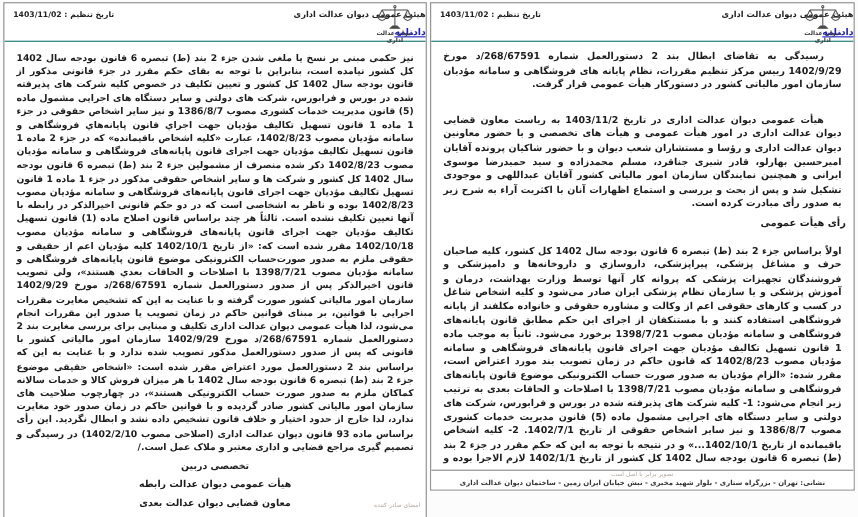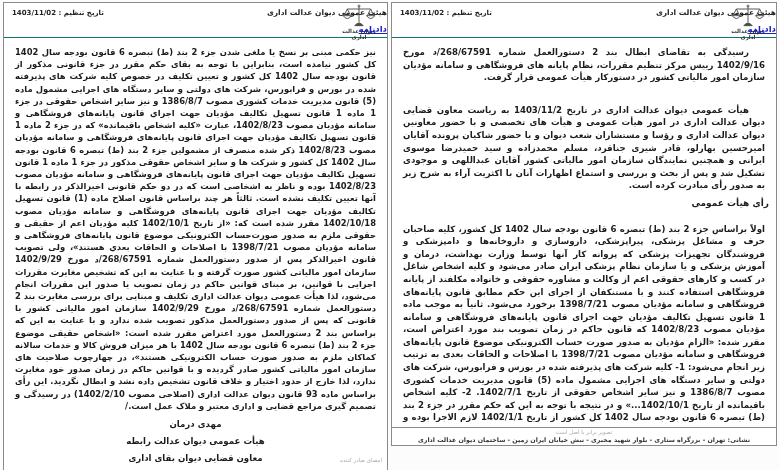--- a/index.html
+++ b/index.html
@@ -120,21 +120,21 @@
             <path d="M29 14 L39 14 M29 14 Q34 21 39 14"></path>
             <path d="M15 26 L25 26 L22.5 23.5 L17.5 23.5 Z" fill="#4a4a4a"></path>
           </g>
         </svg>
       </span>
       <span class="logo-caption">دیوان عدالت اداری</span>
     </div>
   </header>
 
   <div class="page-body">
-    <p class="para indented">رسیدگی به تقاضای ابطال بند 2 دستورالعمل شماره 268/67591/د مورخ 1402/9/16 رییس مرکز تنظیم مقررات، نظام پایانه های فروشگاهی و سامانه مؤدیان سازمان امور مالیاتی کشور در دستورکار هیأت عمومی قرار گرفت.</p>
+    <p class="para indented">رسیدگی به تقاضای ابطال بند 2 دستورالعمل شماره 268/67591/د مورخ 1402/9/29 رییس مرکز تنظیم مقررات، نظام پایانه های فروشگاهی و سامانه مؤدیان سازمان امور مالیاتی کشور در دستورکار هیأت عمومی قرار گرفت.</p>
     <div class="para-gap"></div>
     <p class="para indented">هیأت عمومی دیوان عدالت اداری در تاریخ 1403/11/2 به ریاست معاون قضایی دیوان عدالت اداری در امور هیأت عمومی و هیأت های تخصصی و با حضور معاونین دیوان عدالت اداری و رؤسا و مستشاران شعب دیوان و با حضور شاکیان پرونده آقایان امیرحسین بهارلو، قادر شیری جناقرد، مسلم محمدزاده و سید حمیدرضا موسوی ایرانی و همچنین نمایندگان سازمان امور مالیاتی کشور آقایان عبداللهی و موجودی تشکیل شد و پس از بحث و بررسی و استماع اظهارات آنان با اکثریت آراء به شرح زیر به صدور رأی مبادرت کرده است.</p>
     <h2 class="ruling-heading">رأی هیأت عمومی</h2>
     <p class="para">اولاً براساس جزء 2 بند (ط) تبصره 6 قانون بودجه سال 1402 کل کشور، کلیه صاحبان حرف و مشاغل پزشکی، پیراپزشکی، داروسازي و داروخانه‌ها و دامپزشکی و فروشندگان تجهیزات پزشکی که پروانه کار آنها توسط وزارت بهداشت، درمان و آموزش پزشکی و یا سازمان نظام پزشکی ایران صادر می‌شود و کلیه اشخاص شاغل در کسب و کارهای حقوقی اعم از وکالت و مشاوره حقوقی و خانواده مکلفند از پایانه فروشگاهی استفاده کنند و با مستنکفان از اجرای این حکم مطابق قانون پایانه‌های فروشگاهی و سامانه مؤدیان مصوب 1398/7/21 برخورد می‌شود. ثانیاً به موجب ماده 1 قانون تسهیل تکالیف مؤدیان جهت اجرای قانون پایانه‌های فروشگاهی و سامانه مؤدیان مصوب 1402/8/23 که قانون حاکم در زمان تصویب بند مورد اعتراض است، مقرر شده: «الزام مؤدیان به صدور صورت حساب الکترونیکی موضوع قانون پایانه‌های فروشگاهی و سامانه مؤدیان مصوب 1398/7/21 با اصلاحات و الحاقات بعدی به ترتیب زیر انجام می‌شود: 1- کلیه شرکت های پذیرفته شده در بورس و فرابورس، شرکت های دولتی و سایر دستگاه های اجرایی مشمول ماده (5) قانون مدیریت خدمات کشوری مصوب 1386/8/7 و نیز سایر اشخاص حقوقی از تاریخ 1402/7/1. 2- کلیه اشخاص باقیمانده از تاریخ 1402/10/1...» و در نتیجه با توجه به این که حکم مقرر در جزء 2 بند (ط) تبصره 6 قانون بودجه سال 1402 کل کشور از تاریخ 1402/1/1 لازم الاجرا بوده و در قانون تسهیل تکالیف مؤدیان جهت اجرای قانون پایانه‌های فروشگاهی و سامانه مؤدیان مصوب 1402/8/23</p>
   </div>
 
   <footer class="page-footer">
     <span class="copy-note">تصویر برابر با اصل است</span>
     <span class="address">نشانی: تهران - بزرگراه ستاری - بلوار شهید مخبری - نبش خیابان ایران زمین - ساختمان دیوان عدالت اداری</span>
   </footer>
@@ -164,20 +164,20 @@
           </g>
         </svg>
       </span>
       <span class="logo-caption">دیوان عدالت اداری</span>
     </div>
   </header>
 
   <div class="page-body">
     <p class="para">نیز حکمی مبنی بر نسخ یا ملغی شدن جزء 2 بند (ط) تبصره 6 قانون بودجه سال 1402 کل کشور نیامده است، بنابراین با توجه به بقای حکم مقرر در جزء قانونی مذکور از قانون بودجه سال 1402 کل کشور و تعیین تکلیف در خصوص کلیه شرکت های پذیرفته شده در بورس و فرابورس، شرکت های دولتی و سایر دستگاه های اجرایی مشمول ماده (5) قانون مدیریت خدمات کشوری مصوب 1386/8/7 و نیز سایر اشخاص حقوقی در جزء 1 ماده 1 قانون تسهیل تکالیف مؤدیان جهت اجراي قانون پایانه‌هاي فروشگاهی و سامانه مؤدیان مصوب 1402/8/23، عبارت «کلیه اشخاص باقیمانده» که در جزء 2 ماده 1 قانون تسهیل تکالیف مؤدیان جهت اجرای قانون پایانه‌های فروشگاهی و سامانه مؤدیان مصوب 1402/8/23 ذکر شده منصرف از مشمولین جزء 2 بند (ط) تبصره 6 قانون بودجه سال 1402 کل کشور و شرکت ها و سایر اشخاص حقوقی مذکور در جزء 1 ماده 1 قانون تسهیل تکالیف مؤدیان جهت اجرای قانون پایانه‌های فروشگاهی و سامانه مؤدیان مصوب 1402/8/23 بوده و ناظر به اشخاصی است که در دو حکم قانونی اخیرالذکر در رابطه با آنها تعیین تکلیف نشده است. ثالثاً هر چند براساس قانون اصلاح ماده (1) قانون تسهیل تکالیف مؤدیان جهت اجرای قانون پایانه‌های فروشگاهی و سامانه مؤدیان مصوب 1402/10/18 مقرر شده است که: «از تاریخ 1402/10/1 کلیه مؤدیان اعم از حقیقی و حقوقی ملزم به صدور صورت‌حساب الکترونیکی موضوع قانون پایانه‌های فروشگاهی و سامانه مؤدیان مصوب 1398/7/21 با اصلاحات و الحاقات بعدي هستند»، ولی تصویب قانون اخیرالذکر پس از صدور دستورالعمل شماره 268/67591/د مورخ 1402/9/29 سازمان امور مالیاتی کشور صورت گرفته و با عنایت به این که تشخیص مغایرت مقررات اجرایی با قوانین، بر مبنای قوانین حاکم در زمان تصویب یا صدور این مقررات انجام می‌شود، لذا هیأت عمومی دیوان عدالت اداری تکلیف و مبنایی برای بررسی مغایرت بند 2 دستورالعمل شماره 268/67591/د مورخ 1402/9/29 سازمان امور مالیاتی کشور با قانونی که پس از صدور دستورالعمل مذکور تصویب شده ندارد و با عنایت به این که براساس بند 2 دستورالعمل مورد اعتراض مقرر شده است: «اشخاص حقیقی موضوع جزء 2 بند (ط) تبصره 6 قانون بودجه سال 1402 با هر میزان فروش کالا و خدمات سالانه کماکان ملزم به صدور صورت حساب الکترونیکی هستند»، در چهارچوب صلاحیت های سازمان امور مالیاتی کشور صادر گردیده و با قوانین حاکم در زمان صدور خود مغایرت ندارد، لذا خارج از حدود اختیار و خلاف قانون تشخیص داده نشد و ابطال نگردید. این رأی براساس ماده 93 قانون دیوان عدالت اداری (اصلاحی مصوب 1402/2/10) در رسیدگی و تصمیم گیری مراجع قضایی و اداری معتبر و ملاک عمل است./</p>
     <div class="signature-block">
-      <div>مهدی درمان</div>
+      <div>تخصصی دربین</div>
       <div>هیأت عمومی دیوان عدالت رابطه</div>
-      <div>معاون قضایی دیوان بقای اداری</div>
+      <div>معاون قضایی دیوان عدالت بعدی</div>
     </div>
   </div>
 
   <span class="issuer-note">امضای صادر کننده</span>
 </section>
 
 </body></html>

